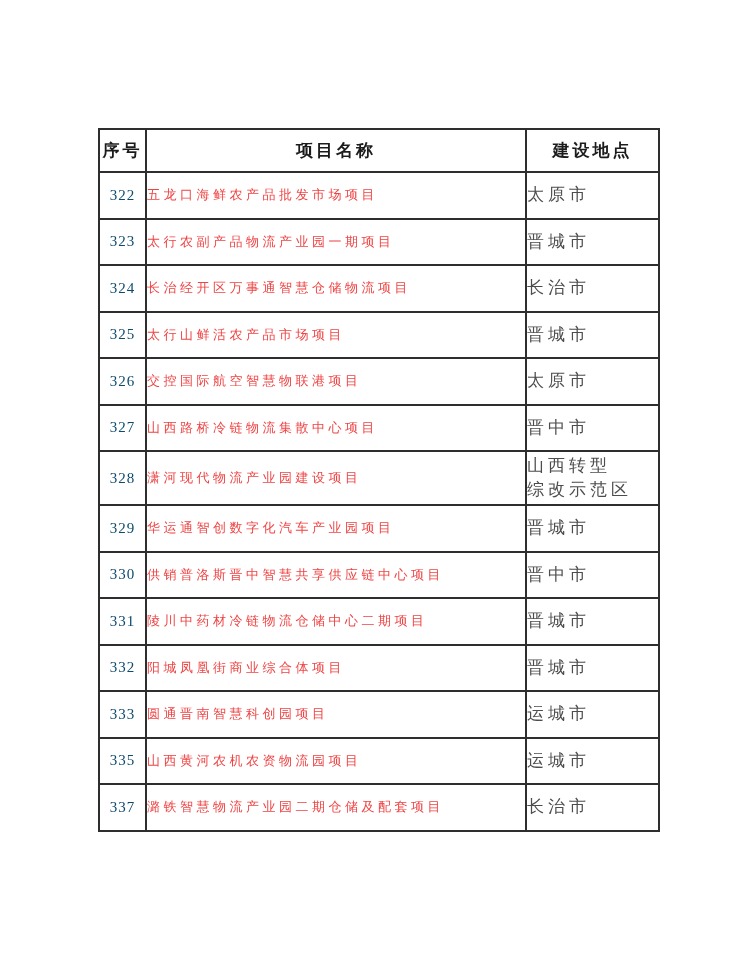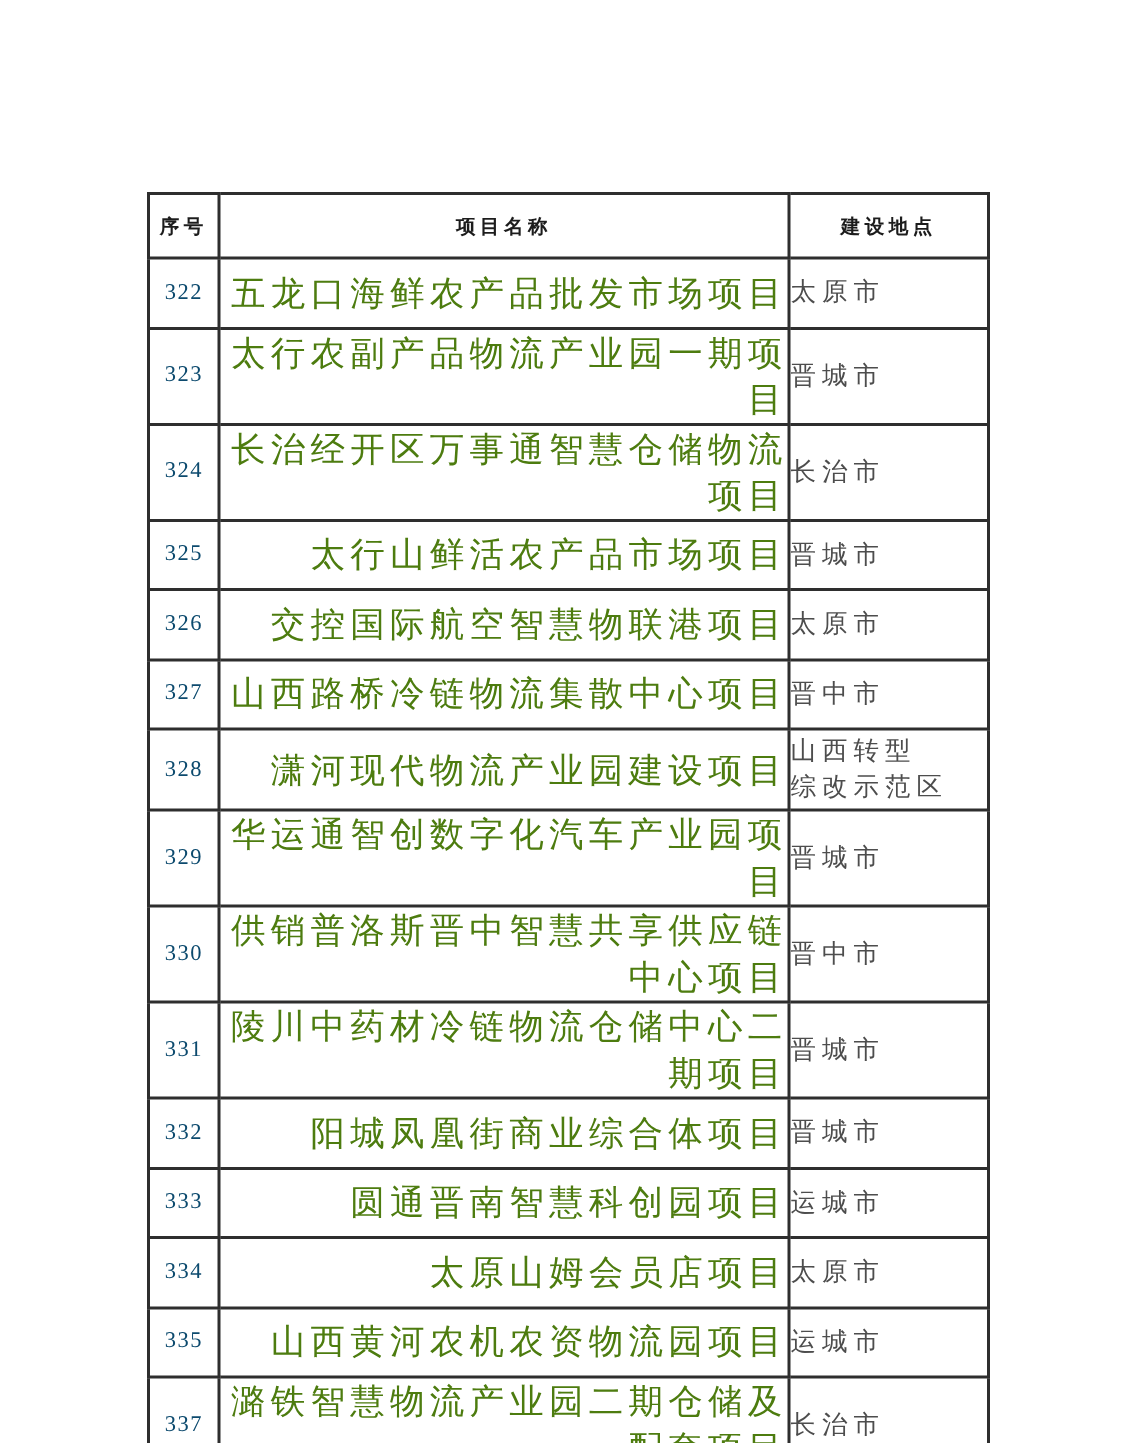--- a/index.html
+++ b/index.html
@@ -29,40 +29,40 @@
   }
   table.projects th,
   table.projects td {
     border: 2px solid #2e2e2e;
     padding: 0;
     vertical-align: middle;
     overflow: hidden;
   }
   table.projects th {
     height: 41px;
-    font-size: 13px;
+    font-size: 17px;
     font-weight: bold;
     letter-spacing: 3px;
     color: #1c1c1c;
     text-align: center;
   }
   tr.row { height: 46.5px; }
   tr.row-tall { height: 54px; }
   td.cell-id {
     text-align: center;
     font-size: 15px;
     letter-spacing: 1px;
     color: #0c4a6e;
   }
   td.cell-name {
-    text-align: right;
+    text-align: left;
     padding-left: 12px;
-    font-size: 23px;
+    font-size: 13px;
     letter-spacing: 3.5px;
-    color: #4d7c0f;
+    color: #ef4444;
   }
   td.cell-loc {
     font-size: 17px;
     letter-spacing: 4px;
     color: #4d4d4d;
     white-space: pre-line;
     line-height: 24px;
   }
 </style>
 </head>
@@ -136,25 +136,20 @@
       <td class="cell-id">332</td>
       <td class="cell-name">阳城凤凰街商业综合体项目</td>
       <td class="cell-loc">晋城市</td>
     </tr>
     <tr class="row">
       <td class="cell-id">333</td>
       <td class="cell-name">圆通晋南智慧科创园项目</td>
       <td class="cell-loc">运城市</td>
     </tr>
     <tr class="row">
-      <td class="cell-id">334</td>
-      <td class="cell-name">太原山姆会员店项目</td>
-      <td class="cell-loc">太原市</td>
-    </tr>
-    <tr class="row">
       <td class="cell-id">335</td>
       <td class="cell-name">山西黄河农机农资物流园项目</td>
       <td class="cell-loc">运城市</td>
     </tr>
     <tr class="row">
       <td class="cell-id">337</td>
       <td class="cell-name">潞铁智慧物流产业园二期仓储及配套项目</td>
       <td class="cell-loc">长治市</td>
     </tr>
   </tbody>

